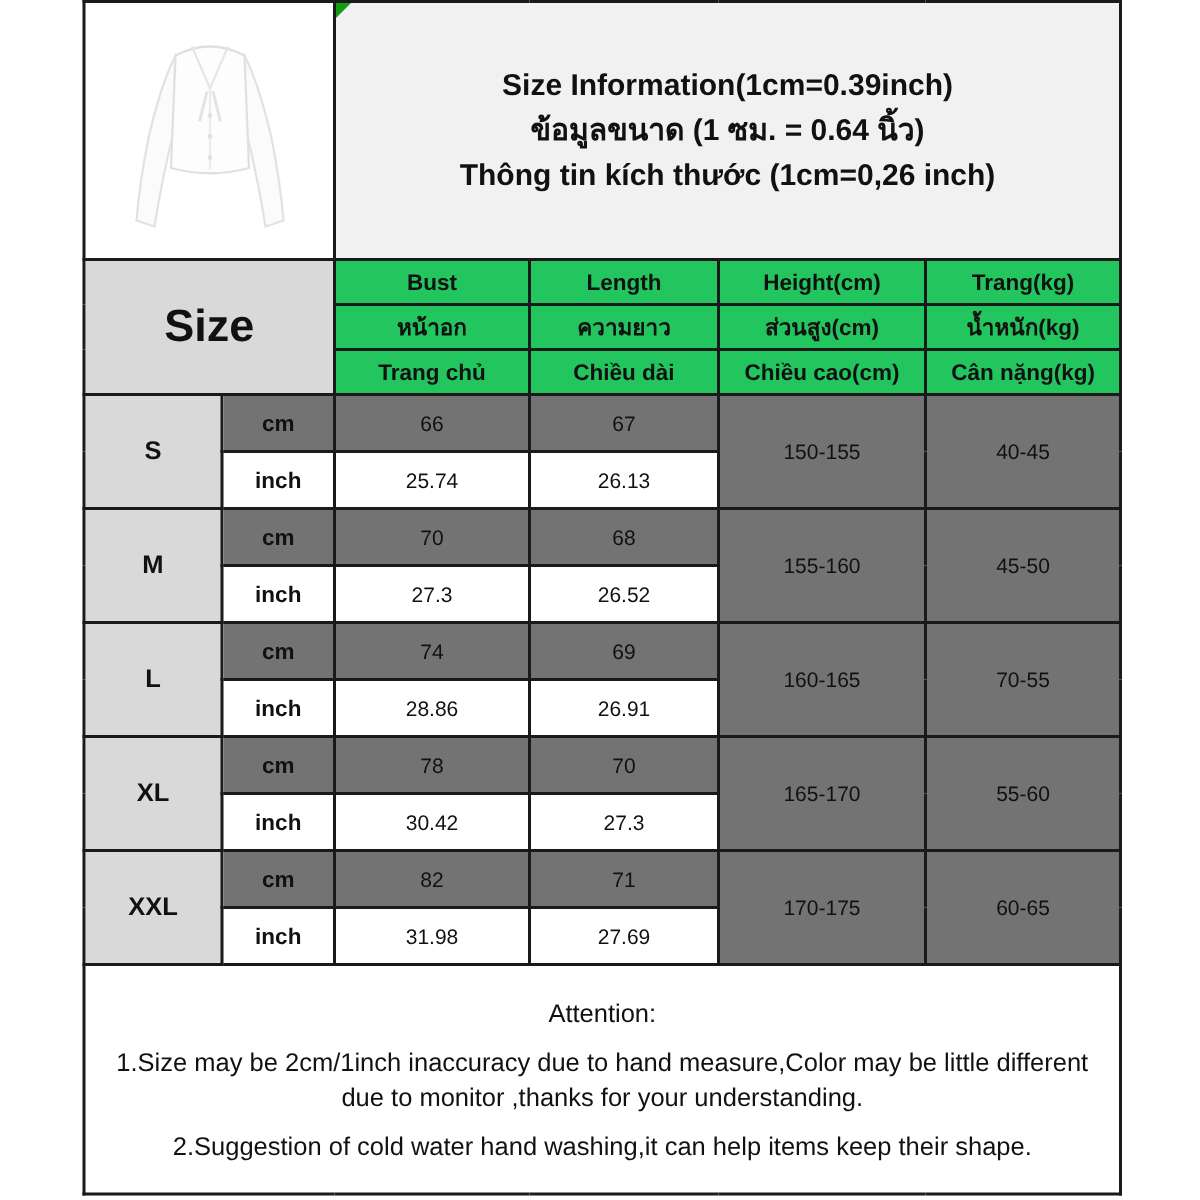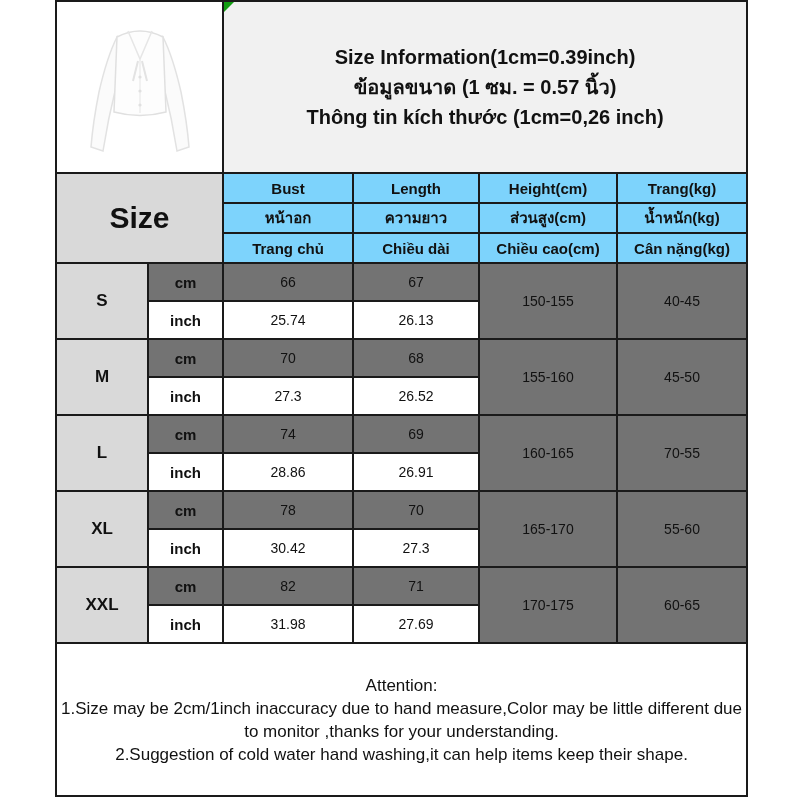--- a/index.html
+++ b/index.html
@@ -58,21 +58,21 @@
   .corner-flag {
     position: absolute;
     top: 0;
     left: 0;
     width: 0;
     height: 0;
     border-top: 10px solid #119c11;
     border-right: 10px solid transparent;
   }
   td.head {
-    background: #7dd3fc;
+    background: #22c55e;
     font-weight: bold;
     font-size: 15px;
     border-bottom-width: 1px;
     border-top-width: 1px;
   }
   td.size-big {
     background: #d9d9d9;
     font-weight: bold;
     font-size: 30px;
   }
@@ -95,21 +95,21 @@
   td.thin-t { border-top-width: 1px; }
   td.attention-cell {
     vertical-align: top;
     text-align: left;
     background: #ffffff;
     font-size: 17px;
     line-height: 23px;
     font-weight: normal;
     padding: 3px 6px 0 2px;
   }
-  .att-line { margin: 0; }
+  .att-line { margin: 10px; }
   .garment-wrap {
     display: flex;
     align-items: center;
     justify-content: center;
     width: 100%;
     height: 100%;
   }
 </style>
 </head>
 <body>
@@ -146,21 +146,21 @@
 
               <circle cx="75" cy="70" r="1.6" fill="#e0e0e0"></circle>
               <circle cx="75" cy="84" r="1.6" fill="#e0e0e0"></circle>
               <circle cx="75" cy="98" r="1.6" fill="#e0e0e0"></circle>
             </svg>
           </div>
         </td>
         <td class="title-cell" colspan="4">
           <span class="corner-flag"></span>
           <div>Size Information(1cm=0.39inch)</div>
-          <div>ข้อมูลขนาด (1 ซม. = 0.57 นิ้ว)</div>
+          <div>ข้อมูลขนาด (1 ซม. = 0.64 นิ้ว)</div>
           <div>Thông tin kích thước (1cm=0,26 inch)</div>
         </td>
       </tr>
 
       <tr class="r-head">
         <td class="size-big" colspan="2" rowspan="3">Size</td>
         <td class="head">Bust</td>
         <td class="head">Length</td>
         <td class="head">Height(cm)</td>
         <td class="head">Trang(kg)</td>

